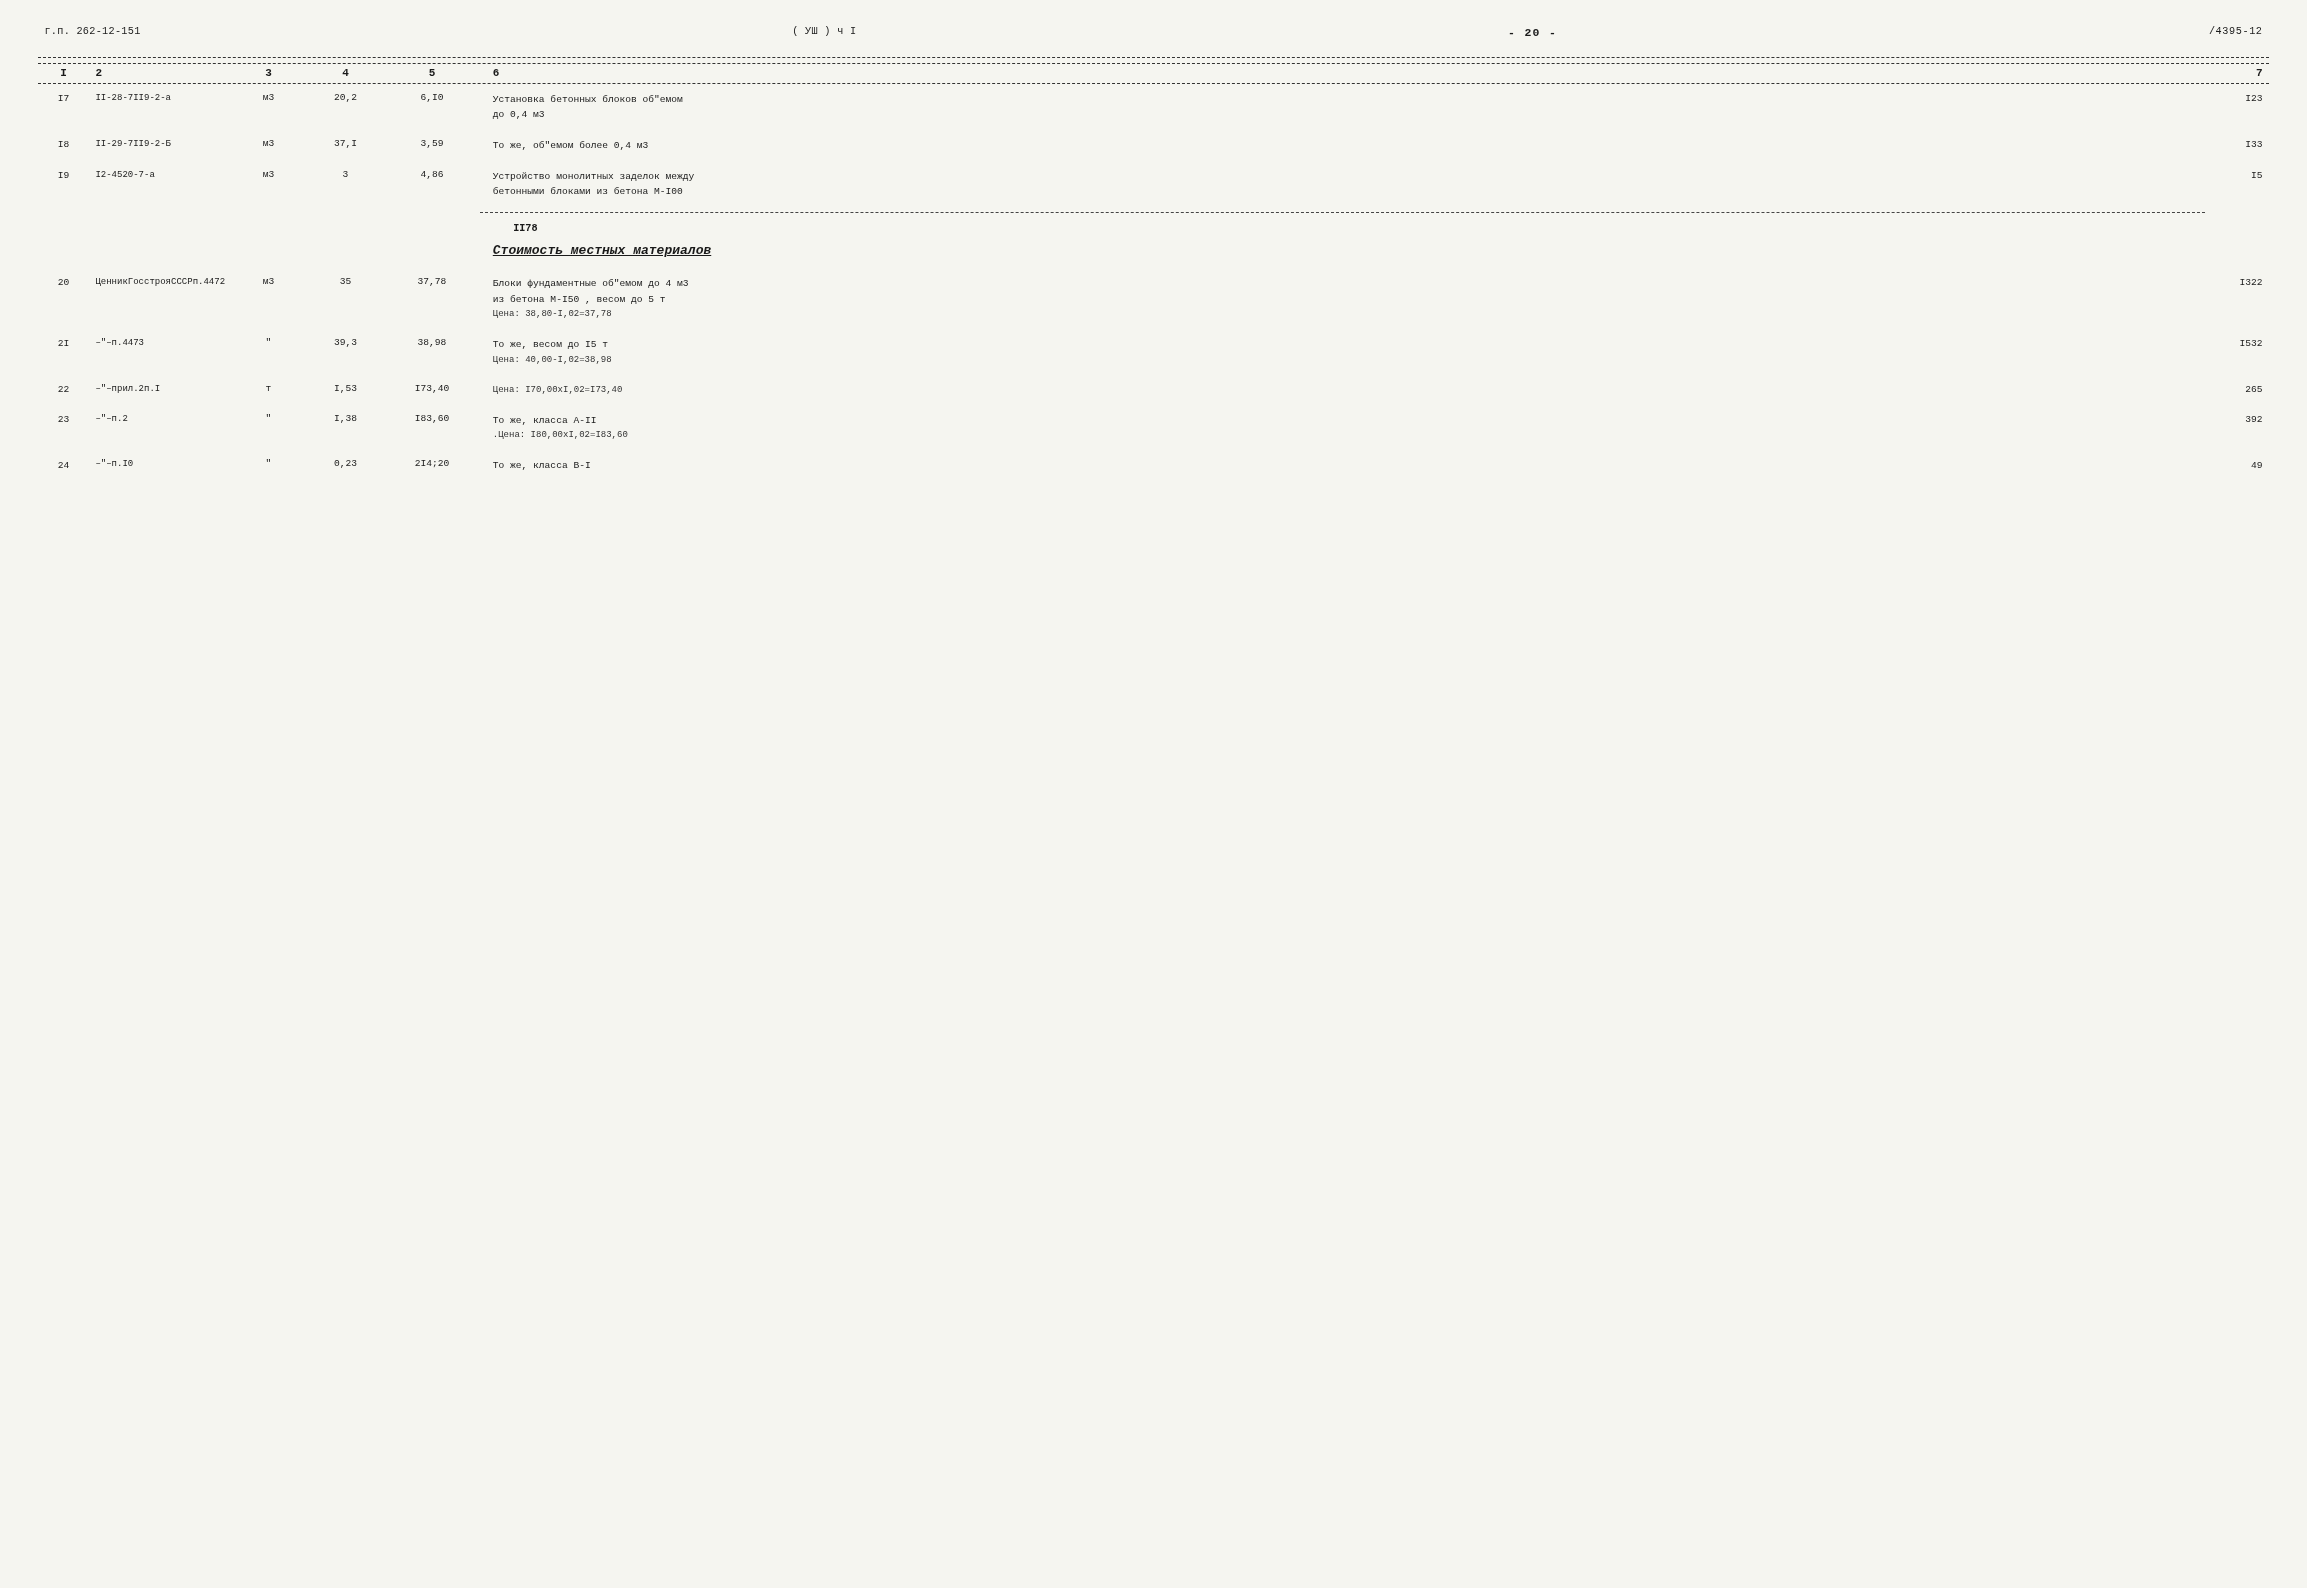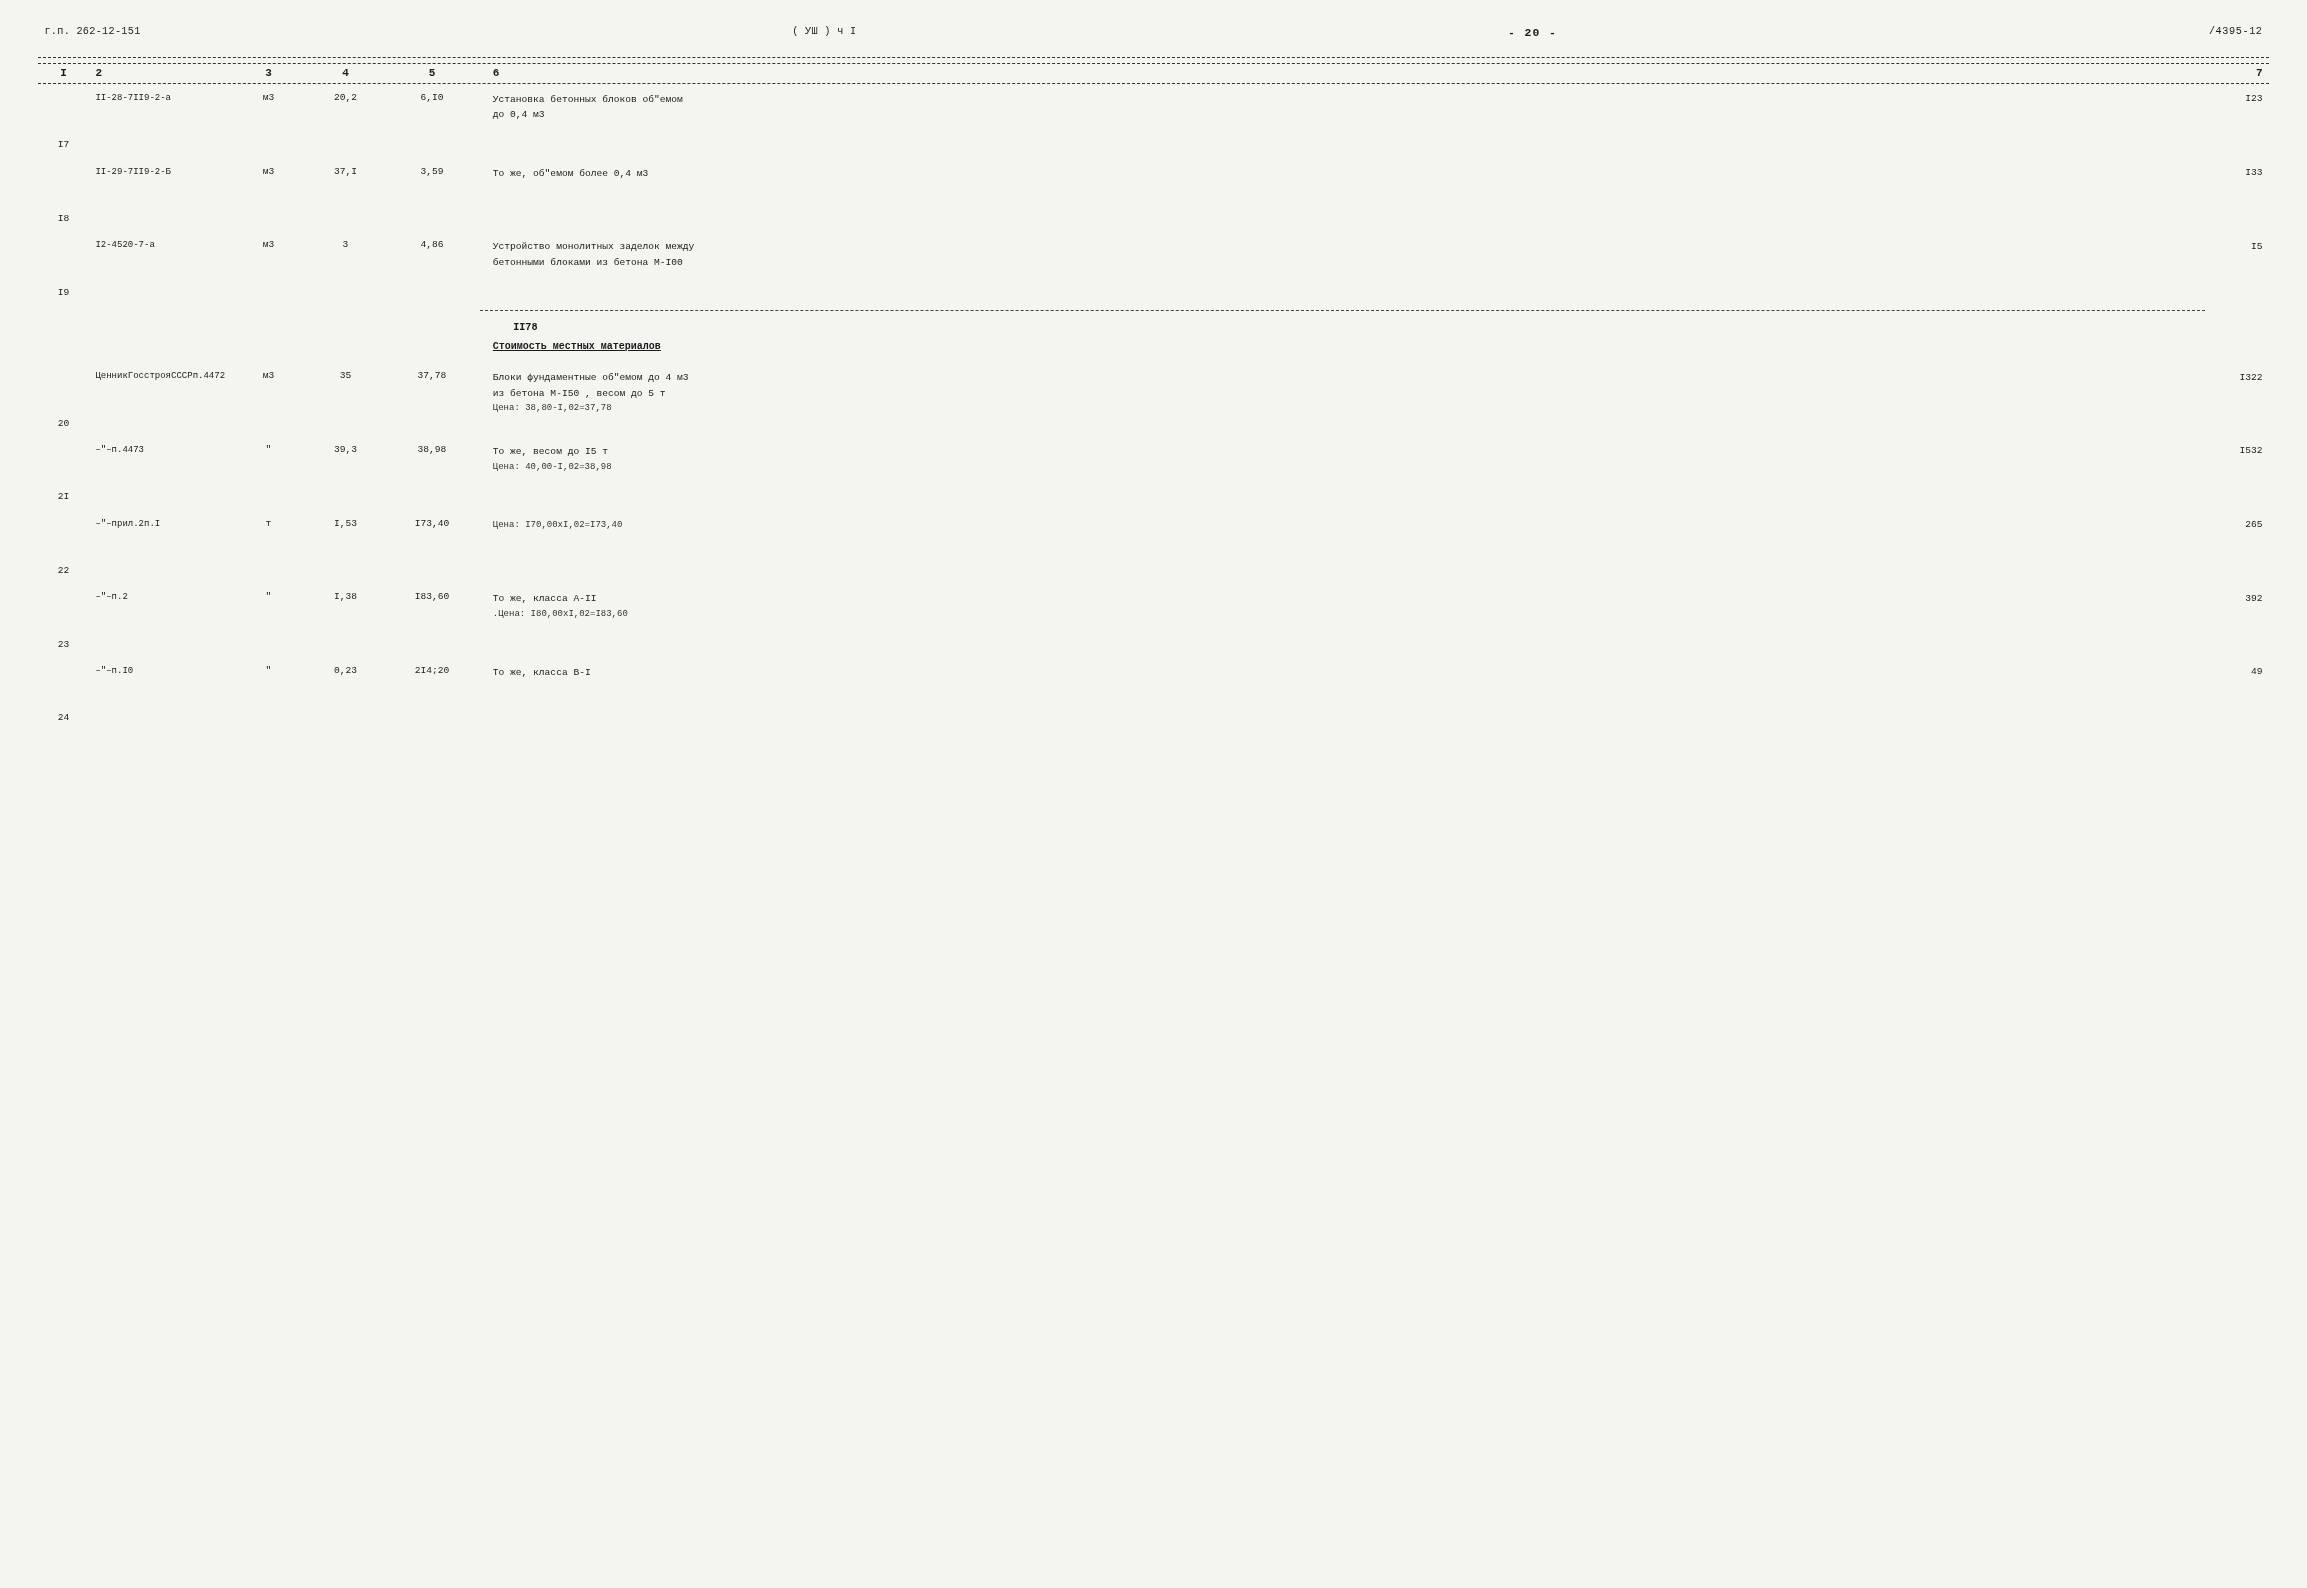--- a/index.html
+++ b/index.html
@@ -121,37 +121,37 @@
 
     .stoimost-row {
       display: flex;
       align-items: center;
       padding: 3.8px 0;
     }
 
     .stoimost-label {
       flex: 1;
       padding-left: 12.8px;
-      font-size: 10px;
-      font-weight: bold;
+      font-size: 13px;
+      font-weight: bold;
+      font-style: italic;
       text-decoration: underline;
     }
 
     .itogo-val {
       width: 64px;
       min-width: 64px;
       text-align: right;
       padding-right: 6.4px;
       font-size: 10.2px;
       font-weight: bold;
     }
 
     .row-number {
       font-size: 9.6px;
-      margin-top: 46px;
     }
 
     .ref-code {
       font-size: 9px;
       line-height: 1.5;
     }
 
     .unit {
       font-size: 9.6px;
     }

